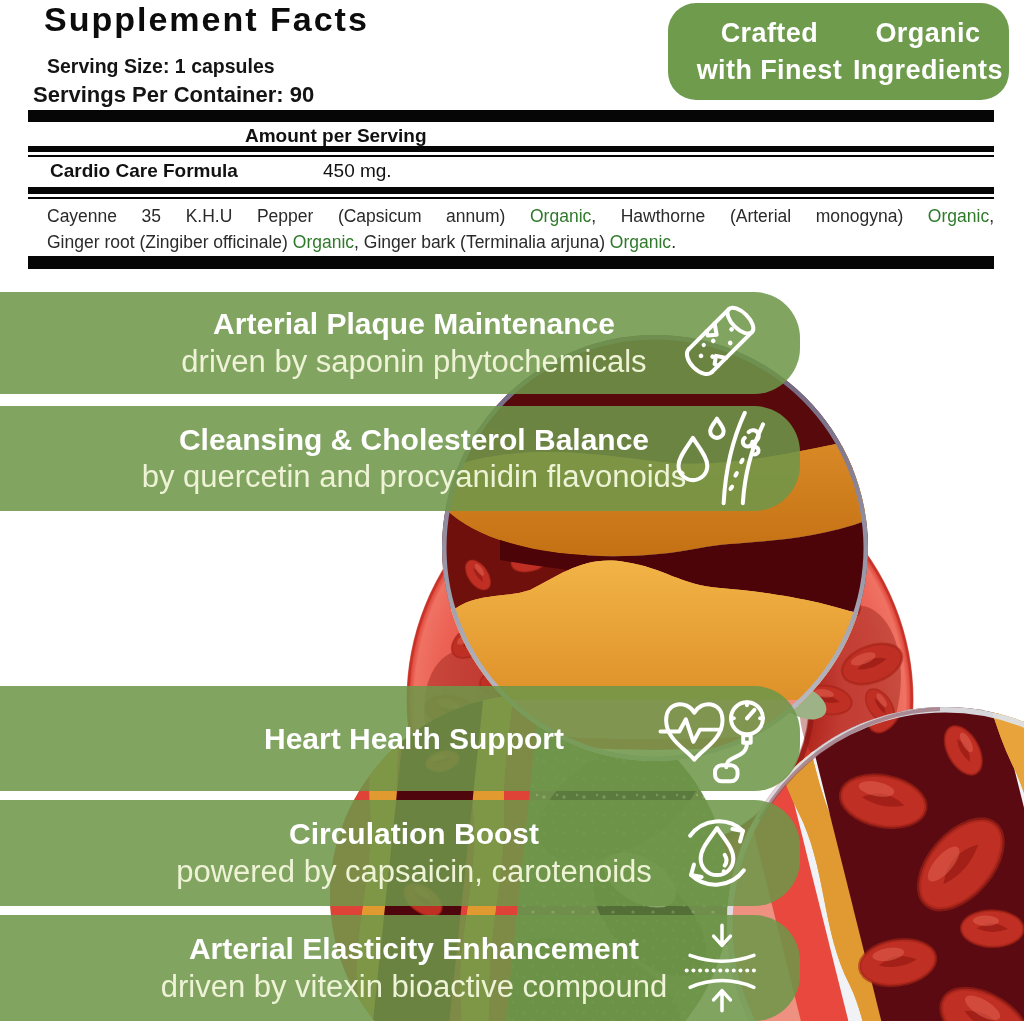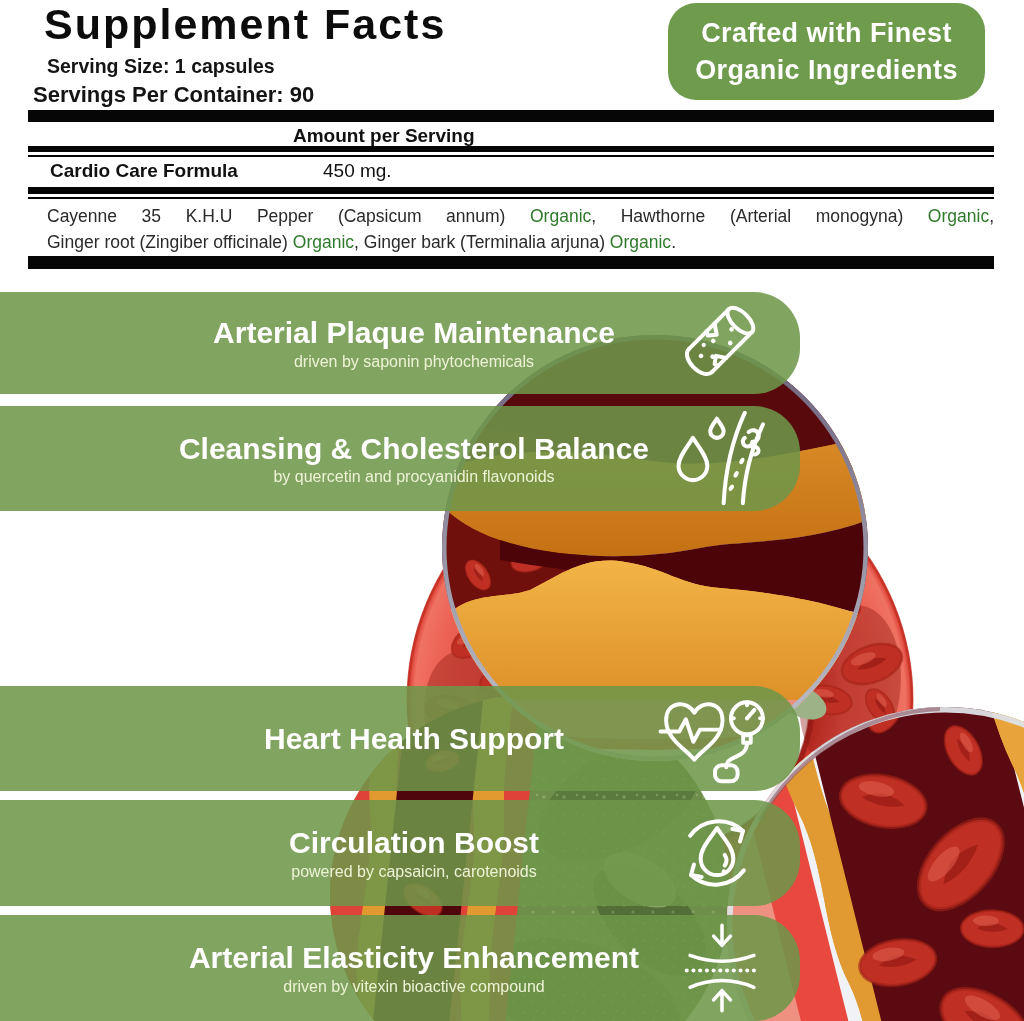--- a/index.html
+++ b/index.html
@@ -1,52 +1,52 @@
 <!DOCTYPE html>
 <html style="--banner-green: rgba(110,151,74,0.87); --badge-green: #6f9b4d; --organic-green: #2f7a2a; --subtitle-cream: #eef3d6; --artery-red: #e8473d; --plaque-orange: #e09a31; --plaque-yellow: #fbe39b; --lumen-dark: #55080e;"><head>
 <meta charset="utf-8">
 <style>
   html,body{margin:0;padding:0;background:#ffffff;}
   .stage{position:relative;width:1024px;height:1021px;overflow:hidden;background:#fff;
          font-family:"Liberation Sans",sans-serif;}
   
   .facts{position:absolute;left:0;top:0;width:1024px;height:290px;z-index:4;}
-  .f-title{position:absolute;left:44px;top:0px;font-size:43px;font-weight:bold;
+  .f-title{position:absolute;left:44px;top:0px;font-size:34px;font-weight:bold;
            letter-spacing:2px;color:#0c0c0c;}
   .f-serv1{position:absolute;left:47px;top:55px;font-size:19.5px;font-weight:bold;color:#141414;}
   .f-serv2{position:absolute;left:33px;top:82px;font-size:22px;font-weight:bold;color:#141414;}
   .bar{position:absolute;left:28px;width:966px;background:#060606;}
   .bar1{top:110px;height:12px;}
   .ruleA1{top:146px;height:6px;}  .ruleA2{top:155px;height:2px;}
   .ruleB1{top:187px;height:7px;}  .ruleB2{top:197px;height:2px;}
   .bar2{top:256px;height:13px;}
-  .f-amount{position:absolute;left:245px;top:125px;font-size:19px;font-weight:bold;color:#111;margin-left:48px;}
+  .f-amount{position:absolute;left:245px;top:125px;font-size:19px;font-weight:bold;color:#111;}
   .f-name{position:absolute;left:50px;top:160px;font-size:19px;font-weight:bold;color:#111;}
   .f-mg{position:absolute;left:323px;top:160px;font-size:19px;font-weight:normal;color:#111;}
   .f-ing{position:absolute;left:47px;top:203px;width:947px;font-size:17.5px;
          line-height:26px;color:#2a2a2a;}
   .ing-line{width:100%;}
   .ing-line.just{text-align:justify;text-align-last:justify;}
   .organic{color:var(--organic-green);font-weight:normal;}
   
   .badge{position:absolute;left:668px;top:3px;width:317px;height:97px;z-index:4;
-         background:var(--badge-green);border-radius:28px;display:flex;flex-direction:column;
+         background:var(--badge-green);border-radius:28px;display:flex;flex-direction:row;
          align-items:center;justify-content:center;color:#fff;font-weight:bold;
-         font-size:27px;line-height:37px;text-align:center;letter-spacing:.4px;}
+         font-size:27px;line-height:37px;text-align:center;letter-spacing:.4px;padding-left:24px;}
   
   .art{position:absolute;left:0;top:0;z-index:1;}
   
   .banner{position:absolute;left:0;width:800px;background:var(--banner-green);
           border-radius:0 46px 46px 0;z-index:3;}
   .b1{top:292px;height:102px;} .b2{top:406px;height:105px;}
   .b3{top:686px;height:105px;} .b4{top:800px;height:106px;} .b5{top:915px;height:106px;}
   .banner-text{position:absolute;left:124px;width:580px;top:50%;
                transform:translateY(-50%);text-align:center;}
   .b-title{font-size:30px;font-weight:bold;color:#ffffff;line-height:1.12;}
-  .b-sub{font-size:16px;color:var(--subtitle-cream);line-height:1.15;margin-top:3px;}
+  .b-sub{font-size:31px;color:var(--subtitle-cream);line-height:1.15;margin-top:3px;}
   .bicon{position:absolute;right:34px;top:50%;transform:translateY(-50%);}
   .bicon svg{display:block;}
   .ico{stroke:#fff;fill:none;stroke-width:4.2;stroke-linecap:round;stroke-linejoin:round;}
 </style>
 </head>
 <body>
 
 <div class="stage">
 
   <svg class="art" width="1024" height="1021" viewBox="0 0 1024 1021">

